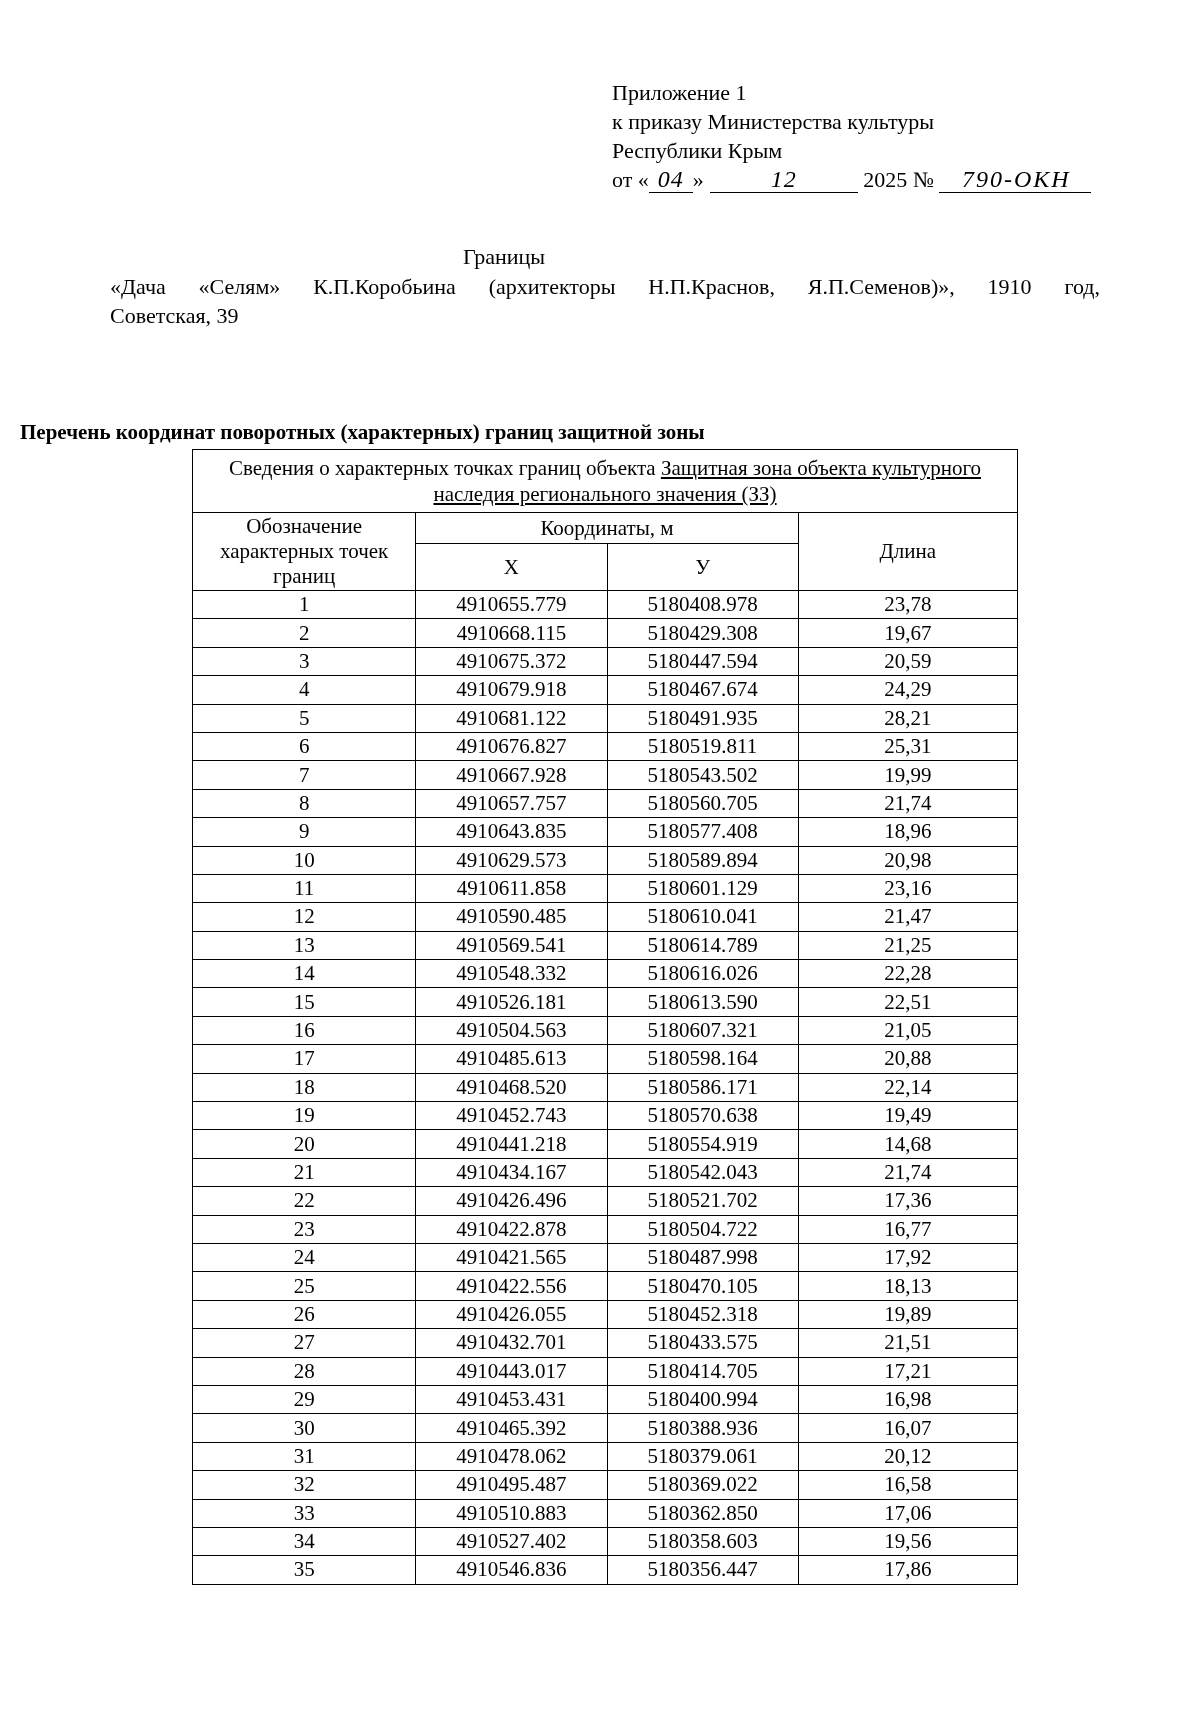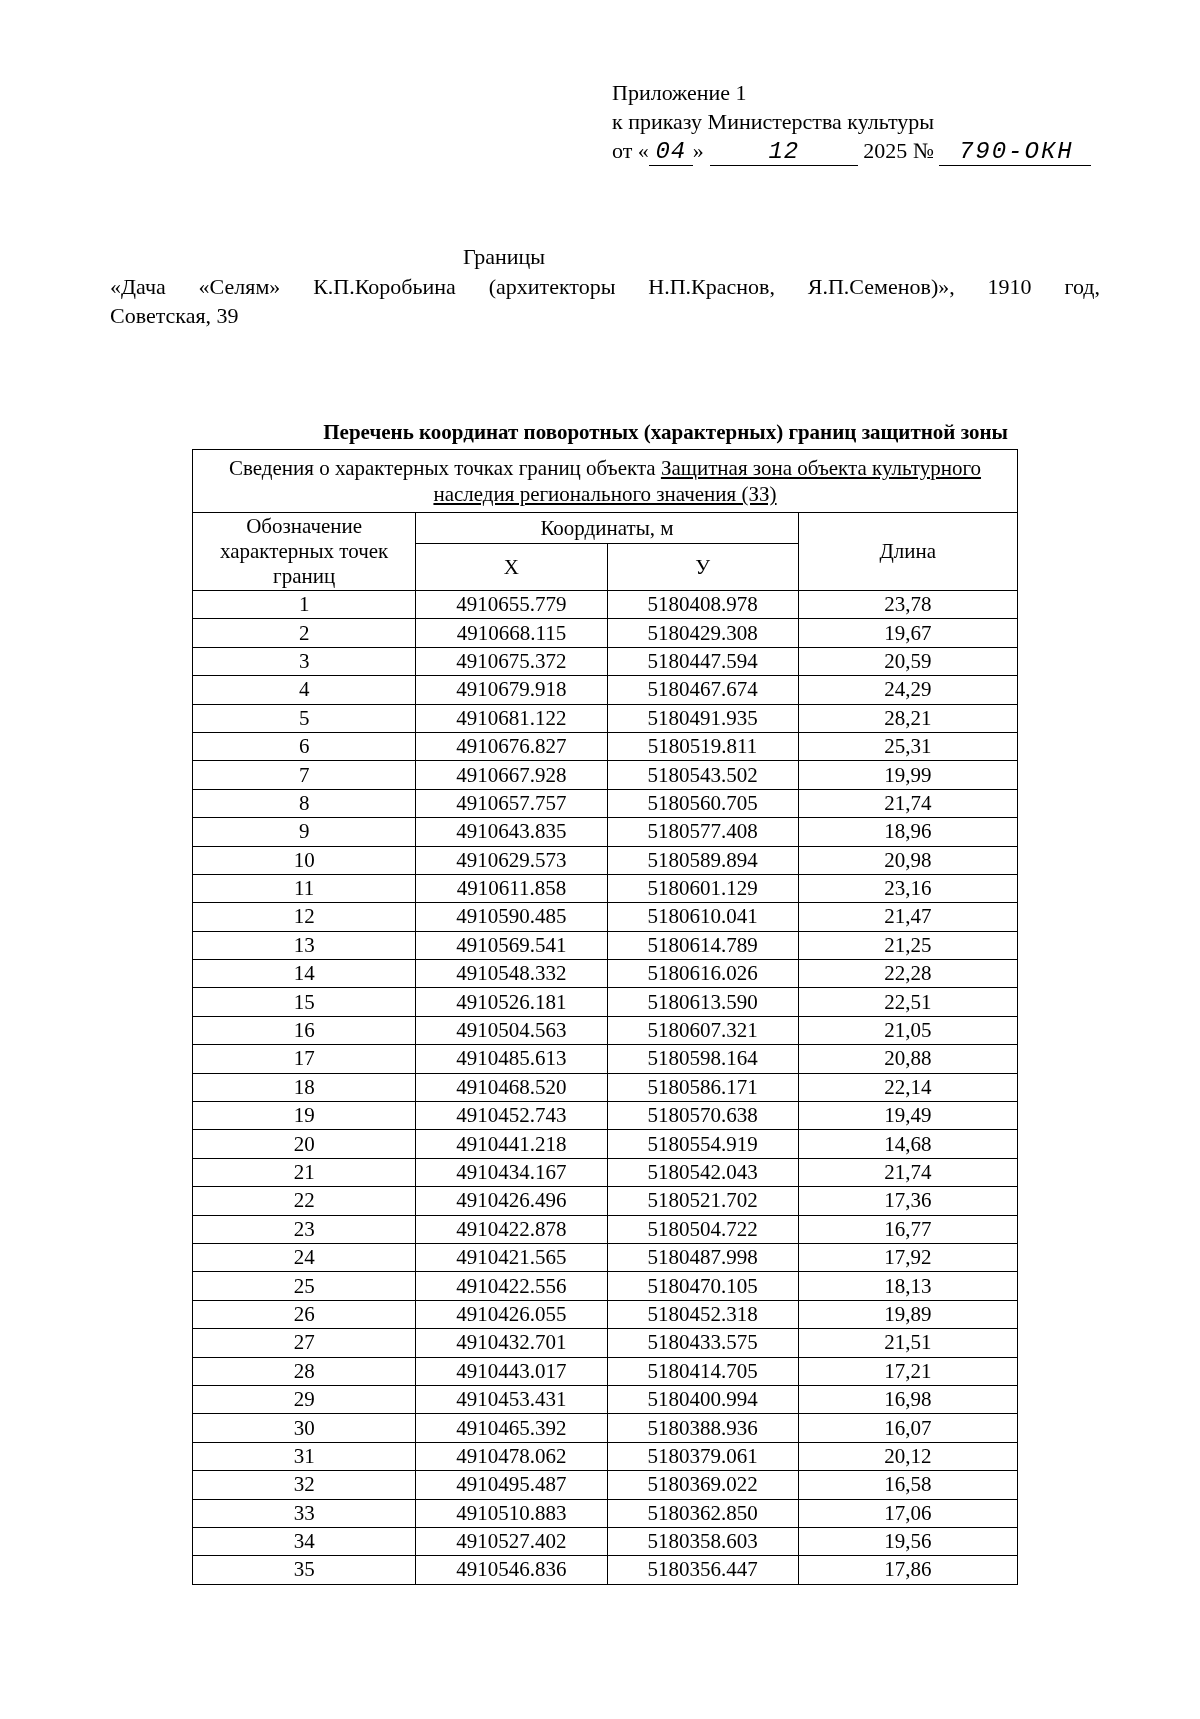--- a/index.html
+++ b/index.html
@@ -17,21 +17,21 @@
     }
     .appendix {
       position: absolute;
       left: 612px;
       top: 78px;
       font-size: 22px;
       line-height: 29px;
     }
     .appendix .line { white-space: nowrap; }
     .hand {
-      font-family: Liberation Mono, monospace;
+      font-family: Liberation Serif, serif;
       font-style: italic;
       font-size: 24px;
       letter-spacing: 1px;
       display: inline-block;
       text-align: center;
       border-bottom: 1px solid #000;
       line-height: 22px;
       height: 24px;
       vertical-align: baseline;
     }
@@ -60,23 +60,24 @@
       text-align: justify;
       text-align-last: justify;
       white-space: nowrap;
     }
     .desc .jline.last { text-align-last: left; }
     .list-title {
       position: absolute;
       left: 0;
       width: 1008px;
       top: 420px;
-      text-align: right;
+      text-align: left;
       font-weight: bold;
       font-size: 21px;
+      padding-left: 20px;
       box-sizing: border-box;
     }
     table.coords {
       position: absolute;
       left: 192px;
       top: 449px;
       width: 826px;
       border-collapse: collapse;
       font-size: 21px;
     }
@@ -100,20 +101,21 @@
     .c3 { width: 196px; }
     .c4 { width: 230px; }
     tbody td { height: 27.4px; line-height: 25px; }
   </style>
 </head>
 <body>
 
 <div class="appendix">
   <div class="line">Приложение 1</div>
   <div class="line">к приказу Министерства культуры</div>
+  <div class="line">Республики Крым</div>
   <div class="line">
     <span>от «</span><span class="hand day">04</span><span>»</span><span class="hand month">12</span>
     <span>2025 №</span>
     <span class="hand num">790-ОКН</span>
   </div>
 </div>
 
 <div class="title">Границы</div>
 
 <div class="desc">

